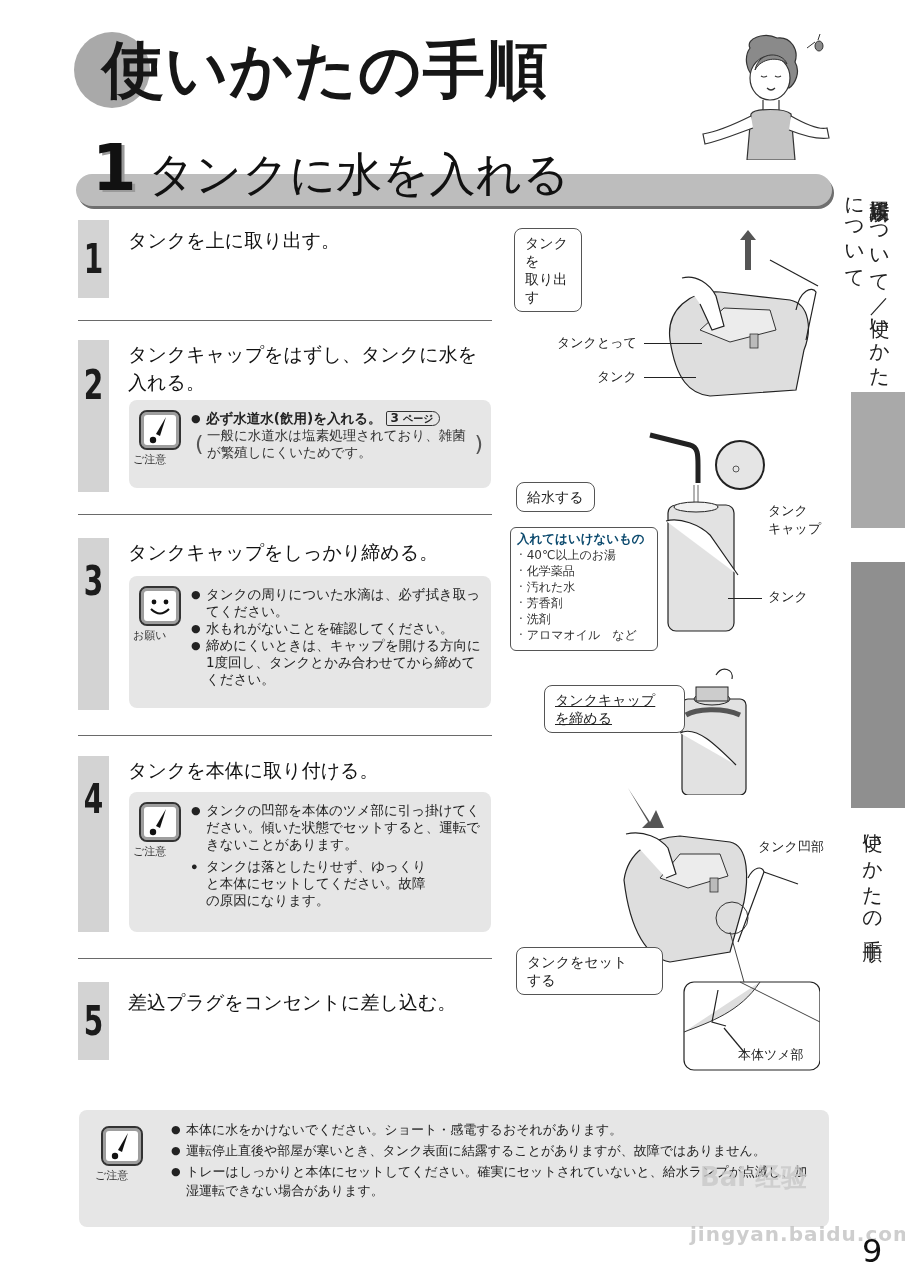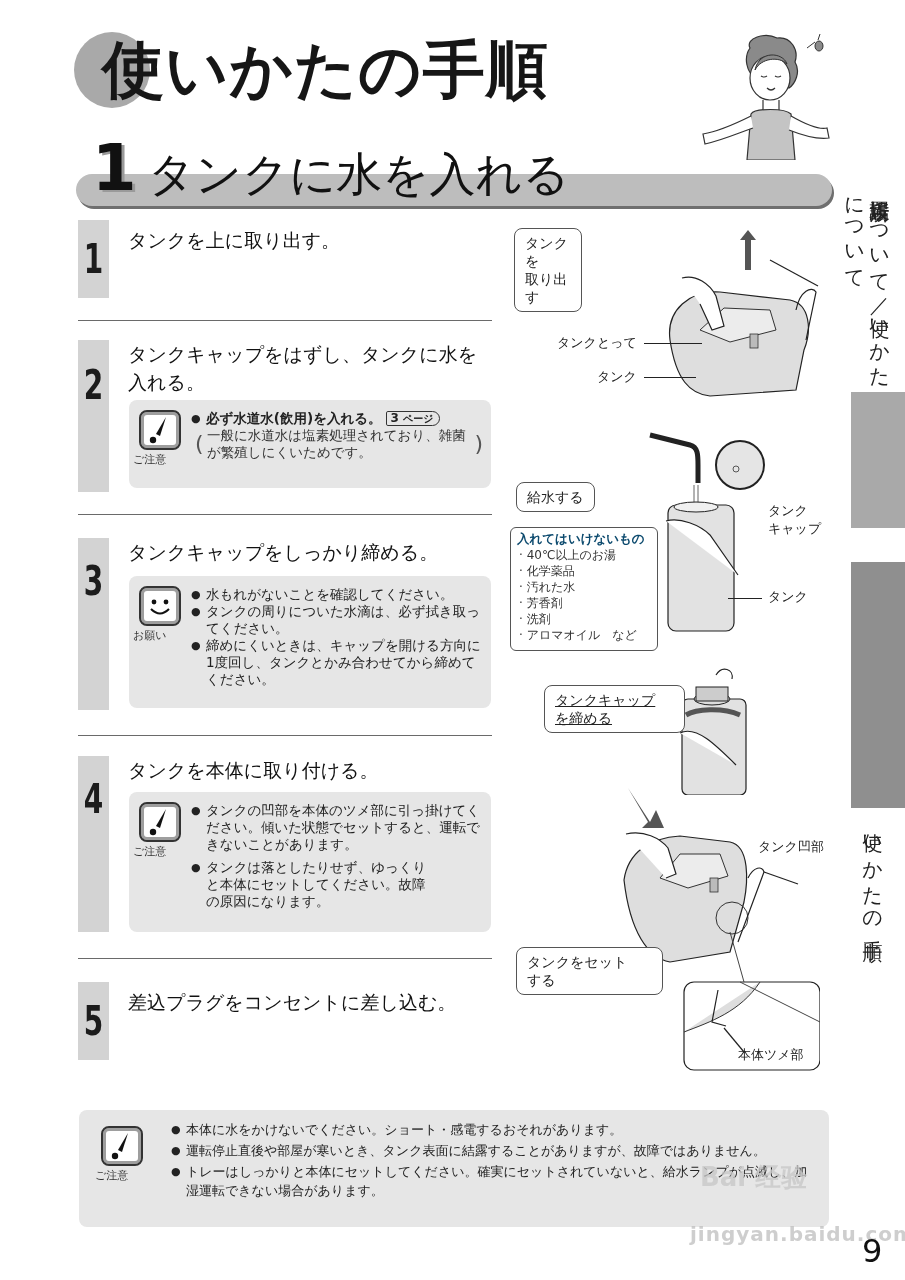--- a/index.html
+++ b/index.html
@@ -134,43 +134,43 @@
   <div class="note" style="top:38px;height:132px;">
     <div class="note-icon">
       <svg width="38" height="36" viewBox="0 0 38 36">
           <circle cx="13" cy="14" r="2.4" fill="#111"></circle>
           <circle cx="25" cy="14" r="2.4" fill="#111"></circle>
           <path d="M10 21 Q19 30 28 21" stroke="#111" stroke-width="2" fill="none"></path>
         </svg>
     </div>
     <div class="note-icon-label" style="top:52px;">お願い</div>
     <div class="note-body" style="top:10px;">
+      <div class="bullet">タンクの周りについた水滴は、必ず拭き取ってください。</div>
       <div class="bullet">水もれがないことを確認してください。</div>
-      <div class="bullet">タンクの周りについた水滴は、必ず拭き取ってください。</div>
       <div class="bullet">締めにくいときは、キャップを開ける方向に1度回し、タンクとかみ合わせてから締めてください。</div>
     </div>
   </div>
 </div>
 <div class="divider" style="top:735px;"></div>
 
 <div class="step" style="top:756px;height:176px;">
   <div class="step-numbar" style="top:0;height:176px;"></div>
   <div class="step-numtxt" style="top:20px;">4</div>
   <div class="step-title" style="top:0;">タンクを本体に取り付ける。</div>
   <div class="note" style="top:36px;height:140px;">
     <div class="note-icon">
       <svg width="38" height="36" viewBox="0 0 38 36">
           <path d="M25 5 L15 22 L19 24 Z" fill="#111"></path>
           <circle cx="12" cy="28" r="3.2" fill="#111"></circle>
         </svg>
     </div>
     <div class="note-icon-label" style="top:52px;">ご注意</div>
     <div class="note-body" style="top:10px;">
       <div class="bullet" style="margin-bottom:6px;">タンクの凹部を本体のツメ部に引っ掛けてください。傾いた状態でセットすると、運転できないことがあります。</div>
-      <div class="bullet" style="padding-right:50px;">タンクは落としたりせず、ゆっくりと本体にセットしてください。故障の原因になります。</div>
+      <div class="bullet" style="padding-right:50px;font-family:Liberation Mono, monospace;">タンクは落としたりせず、ゆっくりと本体にセットしてください。故障の原因になります。</div>
     </div>
   </div>
 </div>
 <div class="divider" style="top:958px;"></div>
 
 <div class="step" style="top:982px;height:78px;">
   <div class="step-numbar" style="top:0;height:78px;"></div>
   <div class="step-numtxt" style="top:16px;">5</div>
   <div class="step-title" style="top:6px;">差込プラグをコンセントに差し込む。</div>
 </div>

